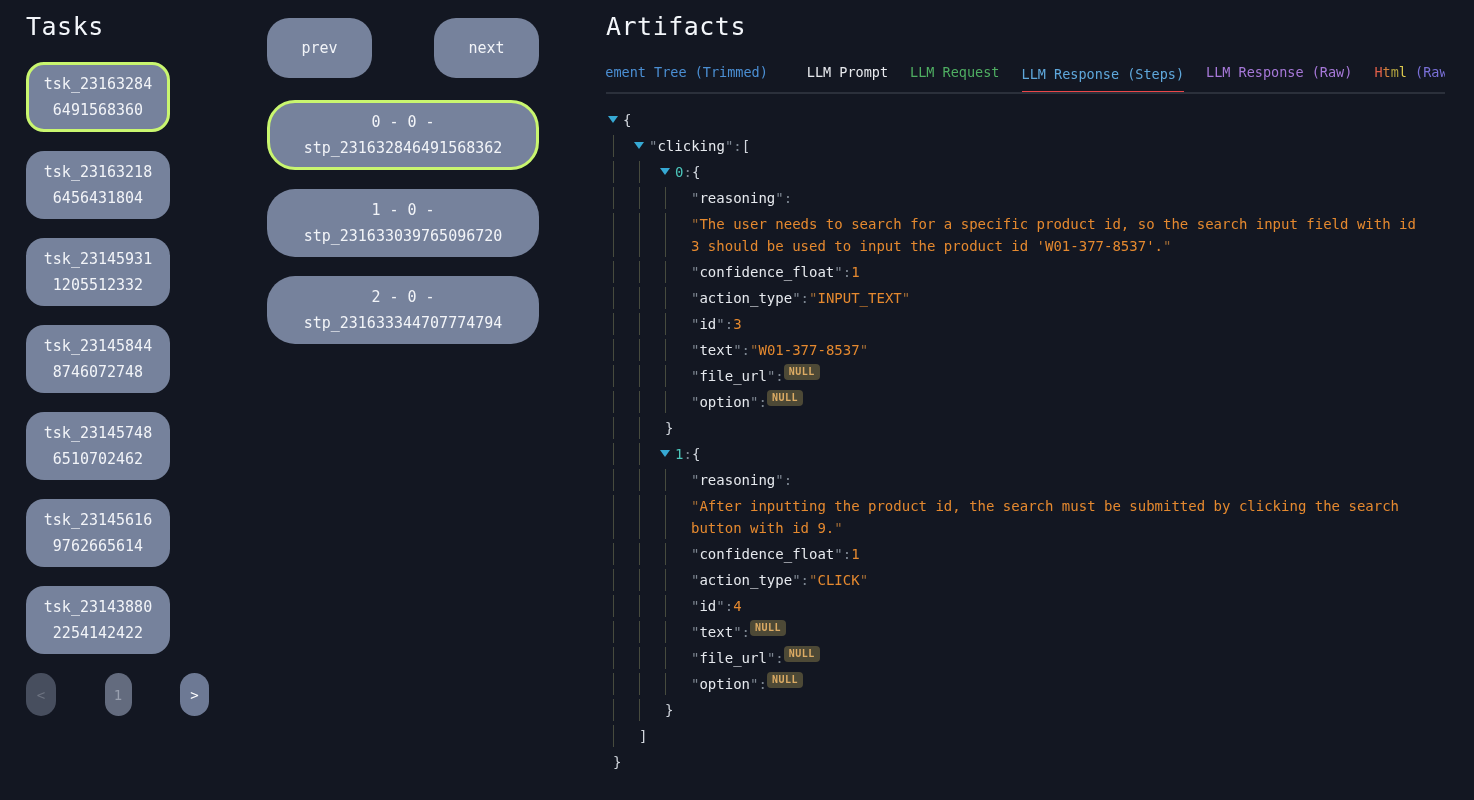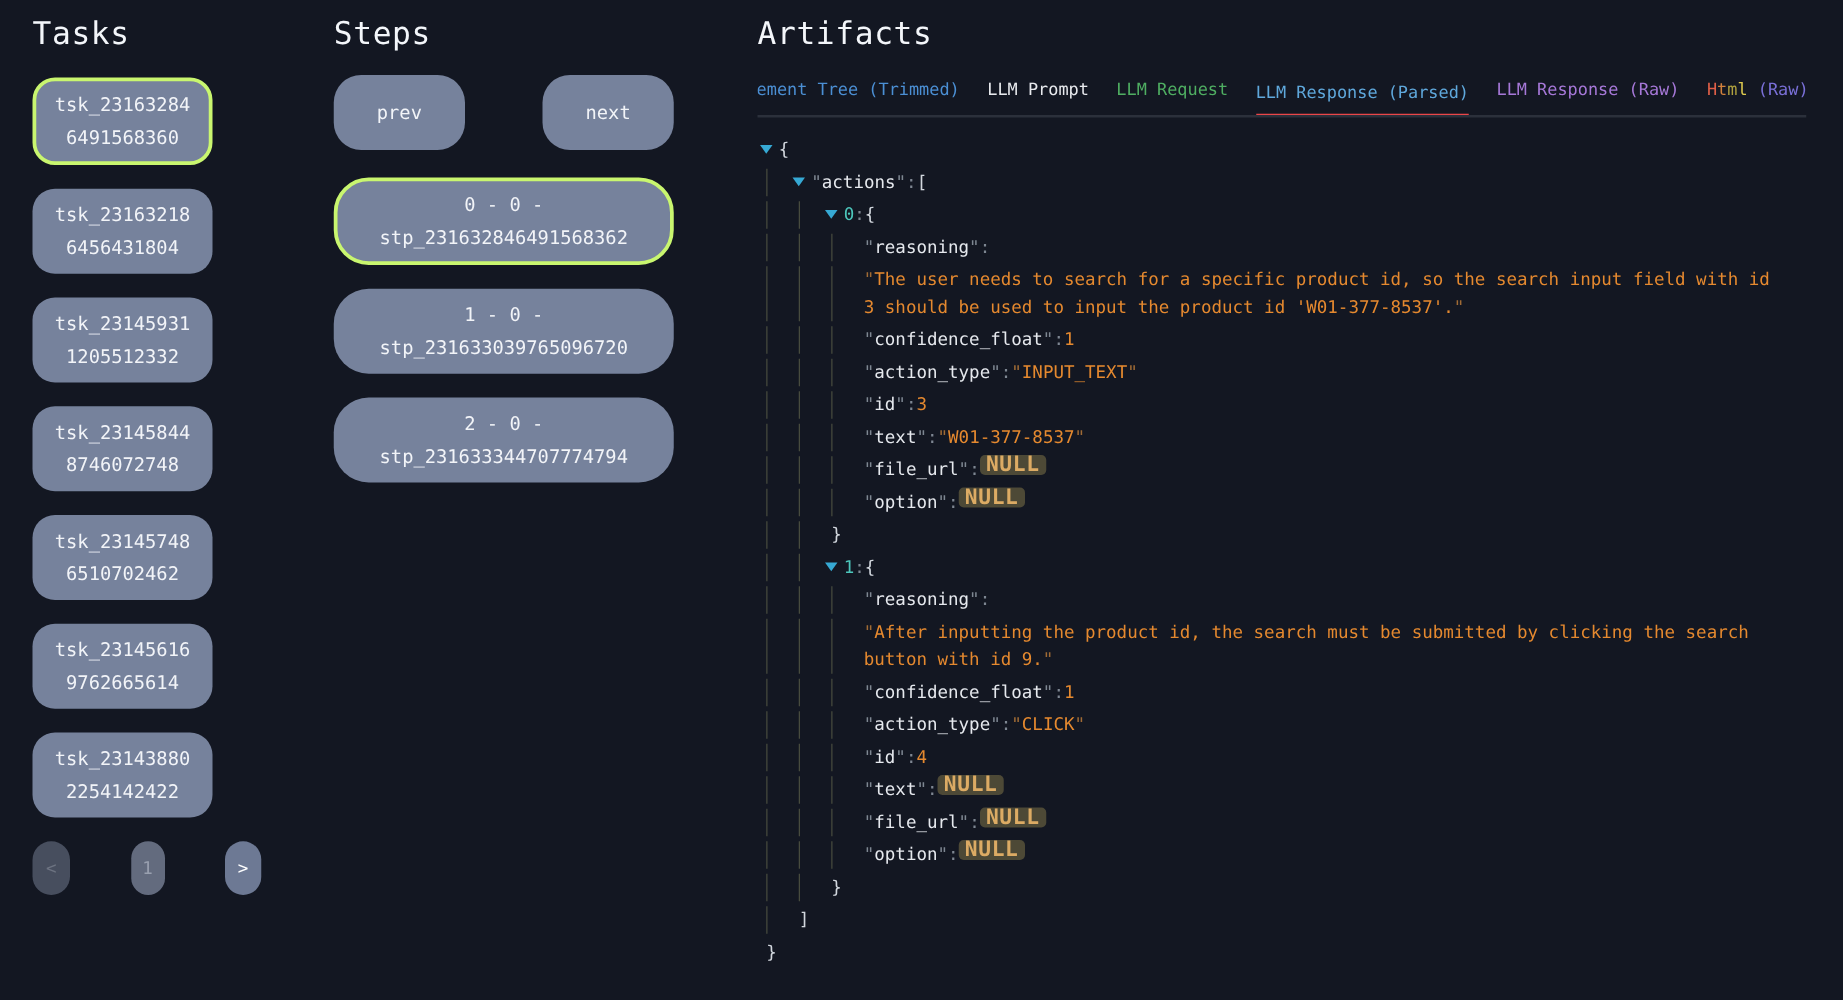--- a/index.html
+++ b/index.html
@@ -67,21 +67,21 @@
     border-top:7px solid #36a9d4;margin:7px 5px 0 -5px;cursor:pointer;
   }
   .q{color:#7e8792;}
   .k{color:#e6e9ee;}
   .punct{color:#d2d7de;}
   .idx{color:#4cc6bb;}
   .num{color:var(--string);}
   .sv{color:var(--string);overflow-wrap:anywhere;}
   .sq{color:#a06b35;}
   .null-badge{
-    display:inline-block;background:#4d4936;color:#dcab64;font-size:17px;font-weight:bold;
+    display:inline-block;background:#4d4936;color:#dcab64;font-size:10px;font-weight:bold;
     letter-spacing:.5px;padding:2px 5px;border-radius:4px;line-height:12px;transform:translateY(-1px);
   }
 </style>
 </head>
 <body>
 
 <div class="tasks-col">
   <h2 class="col-title">Tasks</h2>
   <div class="task-list">
       <button class="task-btn hl">tsk_231632846491568360</button>
@@ -93,52 +93,51 @@
       <button class="task-btn">tsk_231438802254142422</button>
     </div>
   <div class="pager">
     <button class="pg pg-prev">&lt;</button>
     <button class="pg pg-page">1</button>
     <button class="pg pg-next">&gt;</button>
   </div>
 </div>
 
 <div class="steps-col">
-  <h2 class="col-title">Steps</h2>
   <div class="steps-nav">
     <button class="nav-btn">prev</button>
     <button class="nav-btn">next</button>
   </div>
   <div class="step-list">
       <button class="step-btn hl">0 - 0 - stp_231632846491568362</button>
       <button class="step-btn">1 - 0 - stp_231633039765096720</button>
       <button class="step-btn">2 - 0 - stp_231633344707774794</button>
     </div>
 </div>
 
 <div class="artifacts">
   <h2 class="col-title">Artifacts</h2>
   <div class="tab-strip">
       <span class="tab clipped" style="color: rgb(75, 143, 212);">Element Tree (Trimmed)</span>
-      <span class="tab" style="color: rgb(232, 234, 238);">LLM Prompt</span>
+      <span class="tab" style="color: rgb(232, 234, 238); margin-left: 17px;">LLM Prompt</span>
       <span class="tab" style="color: rgb(79, 174, 98);">LLM Request</span>
-      <span class="tab active" style="color: rgb(95, 168, 220);">LLM Response (Parsed)</span>
+      <span class="tab active" style="color: rgb(95, 168, 220);">LLM Response (Steps)</span>
       <span class="tab" style="color: rgb(166, 120, 216);">LLM Response (Raw)</span>
       <span class="tab"><span style="color: rgb(223, 95, 72);">H</span><span style="color: rgb(210, 129, 60);">t</span><span style="color: rgb(176, 161, 62);">m</span><span style="color: rgb(221, 201, 78);">l</span><span style="color: rgb(136, 136, 136);"> </span><span style="color: rgb(122, 112, 216);">(Raw)</span></span>
     </div>
   <div class="json-tree">
       <div class="row">
         <span class="arrow"></span>
         <span class="punct">{</span>
       </div>
       <div class="row">
         <span class="gl"></span>
         <span class="arrow"></span>
         <span class="q">"</span>
-        <span class="k">actions</span>
+        <span class="k">clicking</span>
         <span class="q">"</span>
         <span class="q"> : </span>
         <span class="punct">[</span>
       </div>
       <div class="row">
         <span class="gl"></span>
         <span class="gl"></span>
         <span class="arrow"></span>
         <span class="idx">0</span>
         <span class="q"> : </span>

